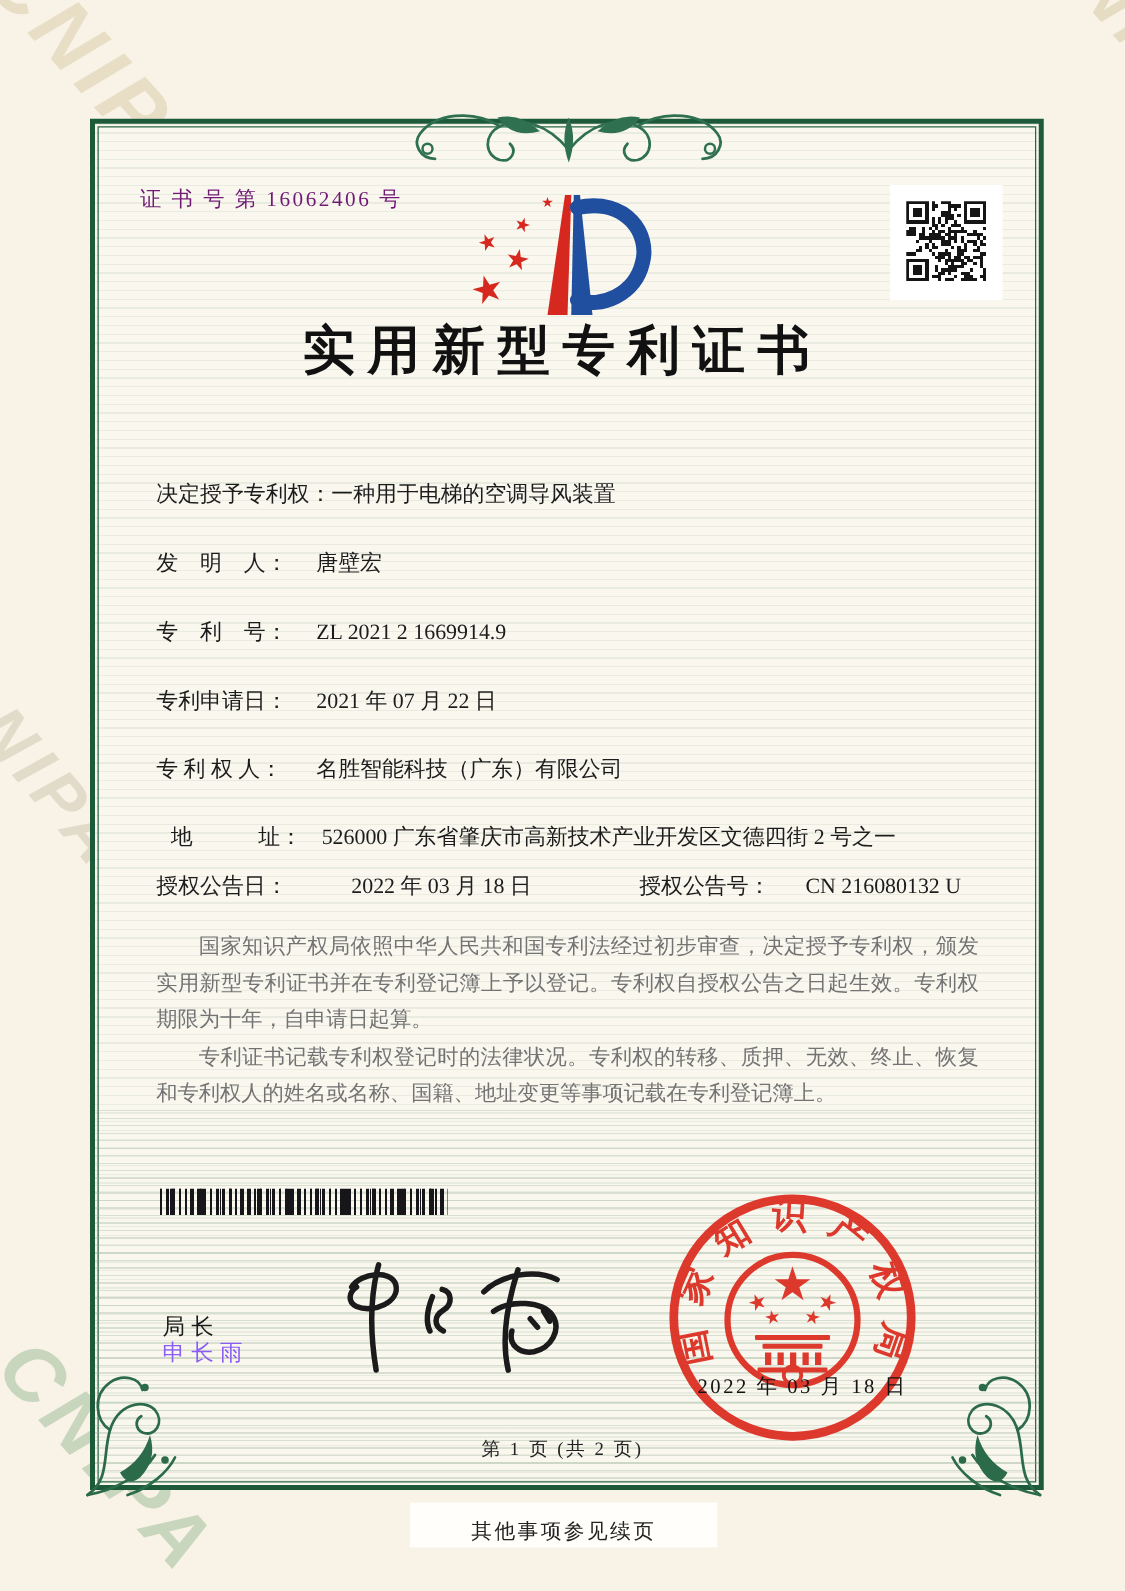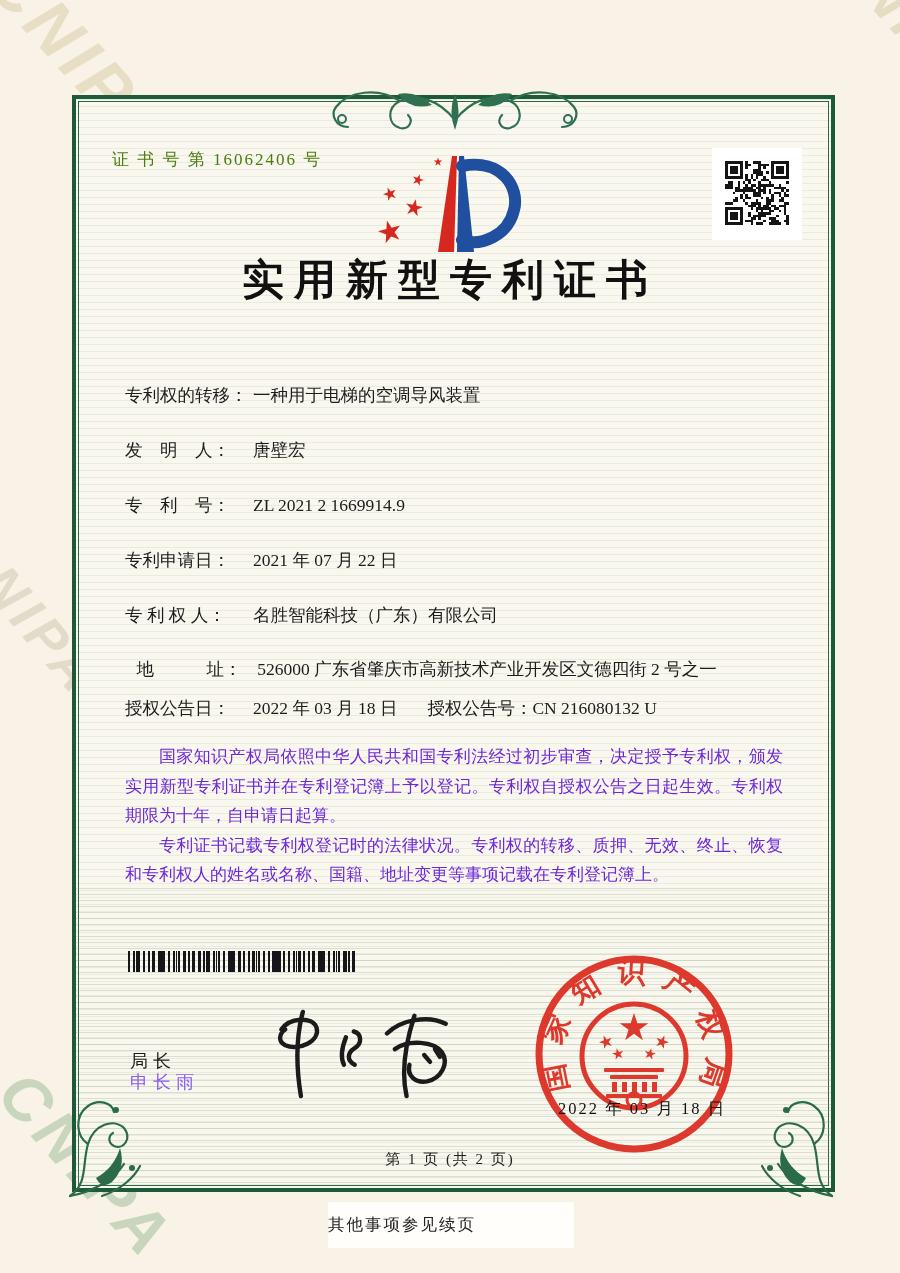--- a/index.html
+++ b/index.html
@@ -19,61 +19,61 @@
   
   .frame{position:absolute;left:72px;top:95px;width:755px;height:1089px;
          border:4px solid #1d5a39;
          background:
            repeating-linear-gradient(180deg, rgba(150,175,150,0.16) 0 1px, rgba(0,0,0,0) 1px 7px),
            #f9f7ee;}
   .frame::before{content:"";position:absolute;inset:2px;border:1px solid #2a6847;pointer-events:none;}
   .waves-strong{position:absolute;left:0;right:0;bottom:0;height:300px;
          background:repeating-linear-gradient(180deg, rgba(140,170,140,0.30) 0 1px, rgba(0,0,0,0) 1px 6px);}
 
-  .cert-no{position:absolute;left:112px;top:148px;font-size:17px;letter-spacing:2px;color:#4d7c0f;}
+  .cert-no{position:absolute;left:112px;top:148px;font-size:17px;letter-spacing:2px;color:#701a75;}
 
   .logo{position:absolute;left:362px;top:150px;}
   .qr-box{position:absolute;left:712px;top:148px;width:90px;height:92px;background:#ffffff;}
   .qr-box svg{margin:13px;display:block;}
 
   .title{position:absolute;left:0;right:0;top:252px;text-align:center;
          font-size:42px;font-weight:bold;letter-spacing:10px;color:#111;}
 
   .fields{position:absolute;left:125px;top:380px;width:665px;font-size:17.5px;color:#1c1c1c;}
   .row{display:flex;line-height:30px;margin-bottom:25px;}
   .row.addr{line-height:29px;margin-bottom:9px;text-align:center;}
   .flabel{flex:0 0 128px;white-space:pre;}
   .fvalue{flex:1 1 auto;}
   .addr .fvalue{max-width:468px;}
-  .grant-row{display:flex;line-height:30px;}
+  .grant-row{display:flex;line-height:30px;gap:28px;}
   .grant-gap{flex:0 0 30px;}
 
   .notice{position:absolute;left:125px;top:742px;width:658px;font-size:17px;
-          line-height:29.5px;color:#6d28d9;text-align:justify;}
+          line-height:29.5px;color:#737373;text-align:justify;}
   .notice p{margin:0;text-indent:2em;}
 
   .barcode{position:absolute;left:128px;top:951px;width:230px;height:21px;
      background:
        repeating-linear-gradient(90deg,#15151a 0 2px,rgba(0,0,0,0) 2px 5px),
        repeating-linear-gradient(90deg,#15151a 0 1px,rgba(0,0,0,0) 1px 8px),
        repeating-linear-gradient(90deg,rgba(0,0,0,0) 0 9px,#15151a 9px 12px,rgba(0,0,0,0) 12px 23px);}
 
   .director-title{position:absolute;left:130px;top:1028px;font-size:18px;letter-spacing:5px;color:#1a1a1a;
                   font-family:"Liberation Sans","DejaVu Sans",sans-serif;margin-top:21px;}
   .director-name{position:absolute;left:130px;top:1070px;font-size:18px;letter-spacing:5px;color:#8b5cf6;
                  font-family:"Liberation Sans","DejaVu Sans",sans-serif;}
   .signature{position:absolute;left:252px;top:998px;}
 
   .seal{position:absolute;left:528px;top:948px;opacity:0.93;}
   .seal-date{position:absolute;left:558px;top:1098px;font-size:16.5px;letter-spacing:2px;color:#131313;z-index:6;}
 
   .page-num{position:absolute;left:0;right:0;top:1150px;text-align:center;font-size:15px;
             letter-spacing:2px;color:#222;}
-  .note-box{position:absolute;left:328px;top:1202px;width:246px;height:46px;background:#fffefb;
-            line-height:46px;font-size:16.5px;letter-spacing:2px;color:#222;}
+  .note-box{position:absolute;left:328px;top:1202px;width:246px;height:36px;background:#fffefb;
+            text-align:center;line-height:46px;font-size:16.5px;letter-spacing:2px;color:#222;}
 
   .ornament-top{position:absolute;left:320px;top:74px;}
   .flourish{position:absolute;}
   .fl-left{left:62px;top:1080px;}
   .fl-right{left:730px;top:1080px;transform:scaleX(-1);}
 </style>
 </head>
 <body>
 
 <div id="page">
@@ -377,21 +377,21 @@
         <rect x="20" y="24" width="1" height="1"></rect>
         <rect x="21" y="24" width="1" height="1"></rect>
         <rect x="24" y="24" width="1" height="1"></rect>
       </svg>
     </div>
 
   <div class="title">实用新型专利证书</div>
 
   <div class="fields">
     <div class="row">
-      <span class="flabel">专利权的转移：</span>
+      <span class="flabel">决定授予专利权：</span>
       <span class="fvalue">一种用于电梯的空调导风装置</span>
     </div>
     <div class="row">
       <span class="flabel">发　明　人：</span>
       <span class="fvalue">唐壁宏</span>
     </div>
     <div class="row">
       <span class="flabel">专　利　号：</span>
       <span class="fvalue">ZL 2021 2 1669914.9</span>
     </div>

